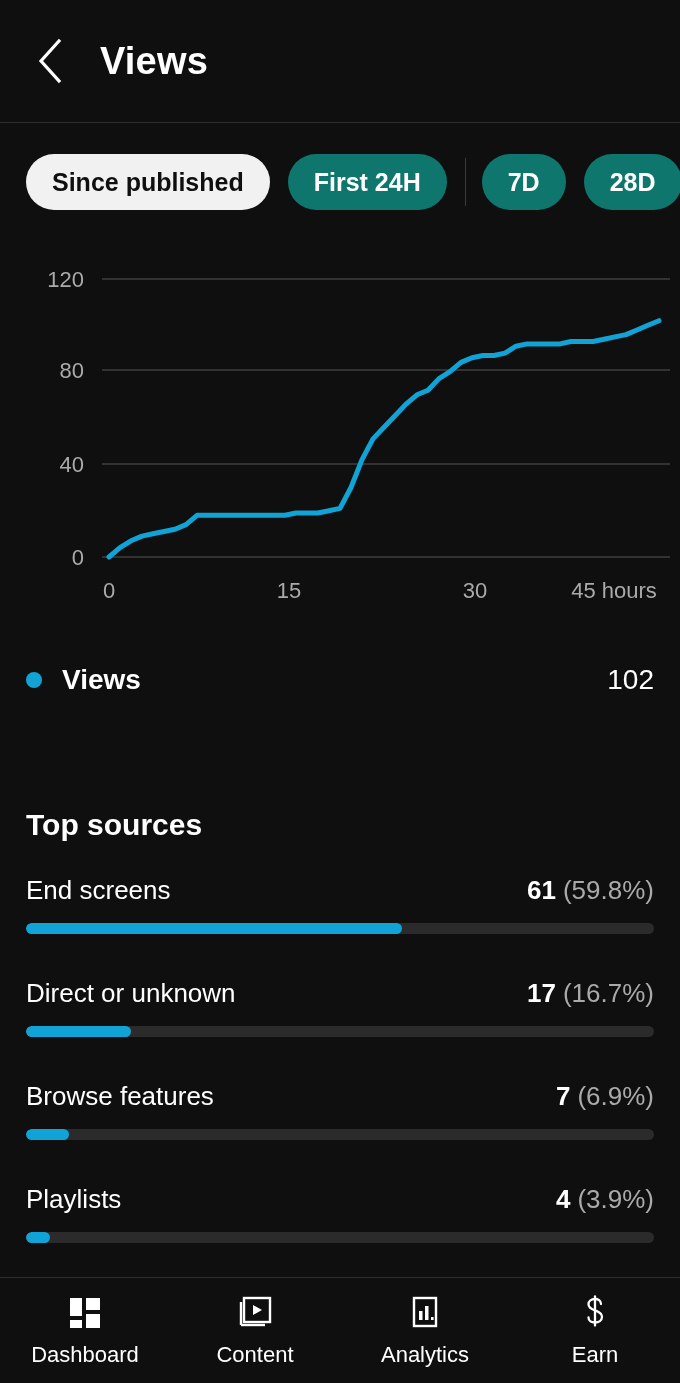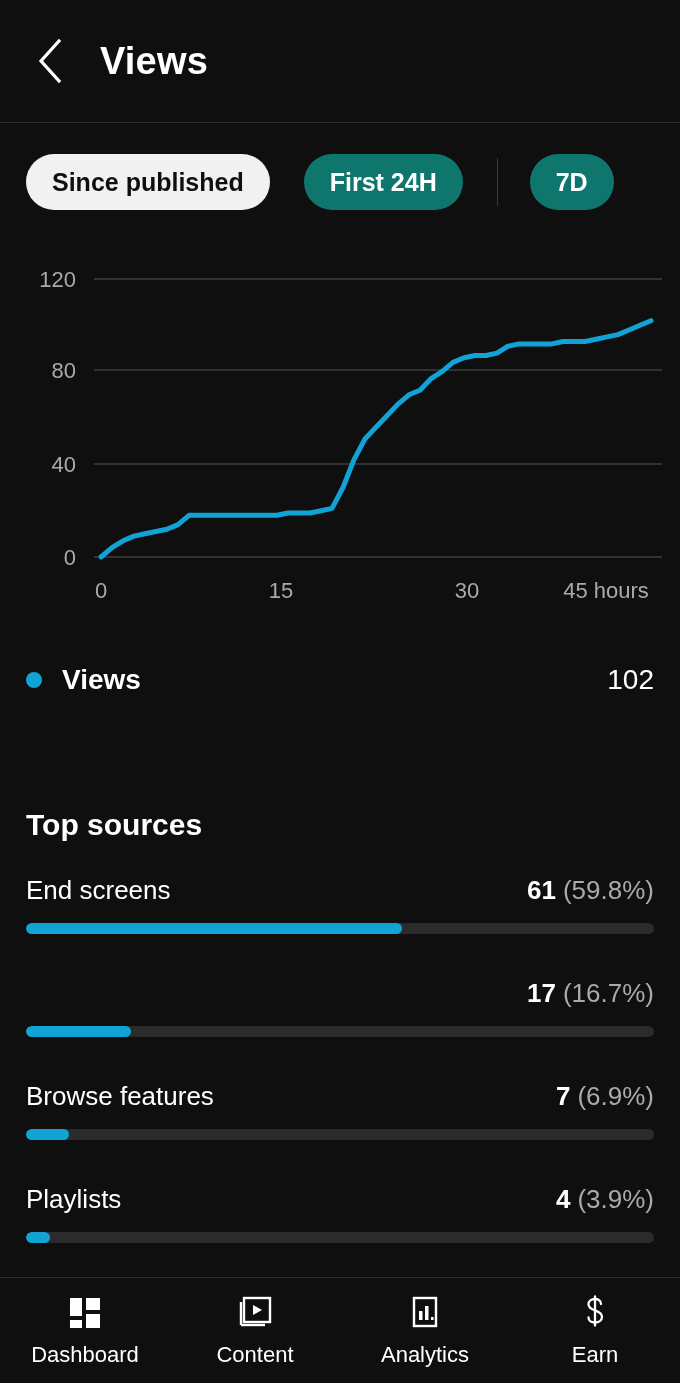--- a/index.html
+++ b/index.html
@@ -27,39 +27,38 @@
   .page-title {
     font-size: 38px; font-weight: bold; color: #ffffff;
     margin-left: 22px; letter-spacing: 0.2px;
   }
 
   
   .chips {
     position: absolute; left: 0; top: 123px; width: 680px; height: 118px;
     display: flex; align-items: center; padding-left: 26px;
     overflow: hidden;
-    gap: 16px;
   }
   .chip {
     height: 56px; border-radius: 28px;
     display: flex; align-items: center; justify-content: center;
     padding: 0 26px; margin-right: 18px;
     background: #0f766e; color: #ffffff;
     font-size: 25px; font-weight: bold; white-space: nowrap;
     cursor: pointer; flex: 0 0 auto;
   }
   .chip.selected { background: #f1f1f1; color: #0f0f0f; }
   .chip-divider {
     width: 1px; height: 48px; background: #3a3a3a;
     margin: 0 16px 0 0; flex: 0 0 auto;
   }
 
   
   .chart-area {
-    position: absolute; left: 8px; top: 241px; width: 560px; height: 380px;
+    position: absolute; left: 16px; top: 241px; width: 560px; height: 380px;
   }
   .chart-svg { display: block; }
   .axis-label { fill: #aaaaaa; font-family: "Liberation Sans", sans-serif; font-size: 22px; }
   .y-label { text-anchor: end; }
   .x-label { text-anchor: middle; }
 
   
   .legend-row {
     position: absolute; left: 26px; top: 655px; width: 628px; height: 50px;
     display: flex; align-items: center;
@@ -130,20 +129,21 @@
       </span>
     </div>
     <div class="page-title">Views</div>
   </div>
 
   <div class="chips">
     <div class="chip selected">Since published</div>
     <div class="chip">First 24H</div>
     <div class="chip-divider"></div>
     <div class="chip">7D</div>
+    <div class="chip">28D</div>
 
   </div>
 
   <div class="chart-area">
     <svg class="chart-svg" width="680" height="380" viewBox="0 0 680 380" aria-hidden="true">
 
       <g>
         <line x1="86" y1="38" x2="654" y2="38" stroke="#3f3f3f" stroke-width="1.4"></line>
         <line x1="86" y1="129" x2="654" y2="129" stroke="#3f3f3f" stroke-width="1.4"></line>
         <line x1="86" y1="223" x2="654" y2="223" stroke="#3f3f3f" stroke-width="1.4"></line>
@@ -185,20 +185,21 @@
           <span class="source-count">61</span><span class="source-pct">(59.8%)</span>
         </span>
       </div>
       <div class="bar-track">
         <div class="bar-fill" style="width: 59.8%;"></div>
       </div>
     </div>
 
     <div class="source-row">
       <div class="source-head">
+        <span class="source-label">Direct or unknown</span>
         <span class="source-nums">
           <span class="source-count">17</span><span class="source-pct">(16.7%)</span>
         </span>
       </div>
       <div class="bar-track">
         <div class="bar-fill" style="width: 16.7%;"></div>
       </div>
     </div>
 
     <div class="source-row">

